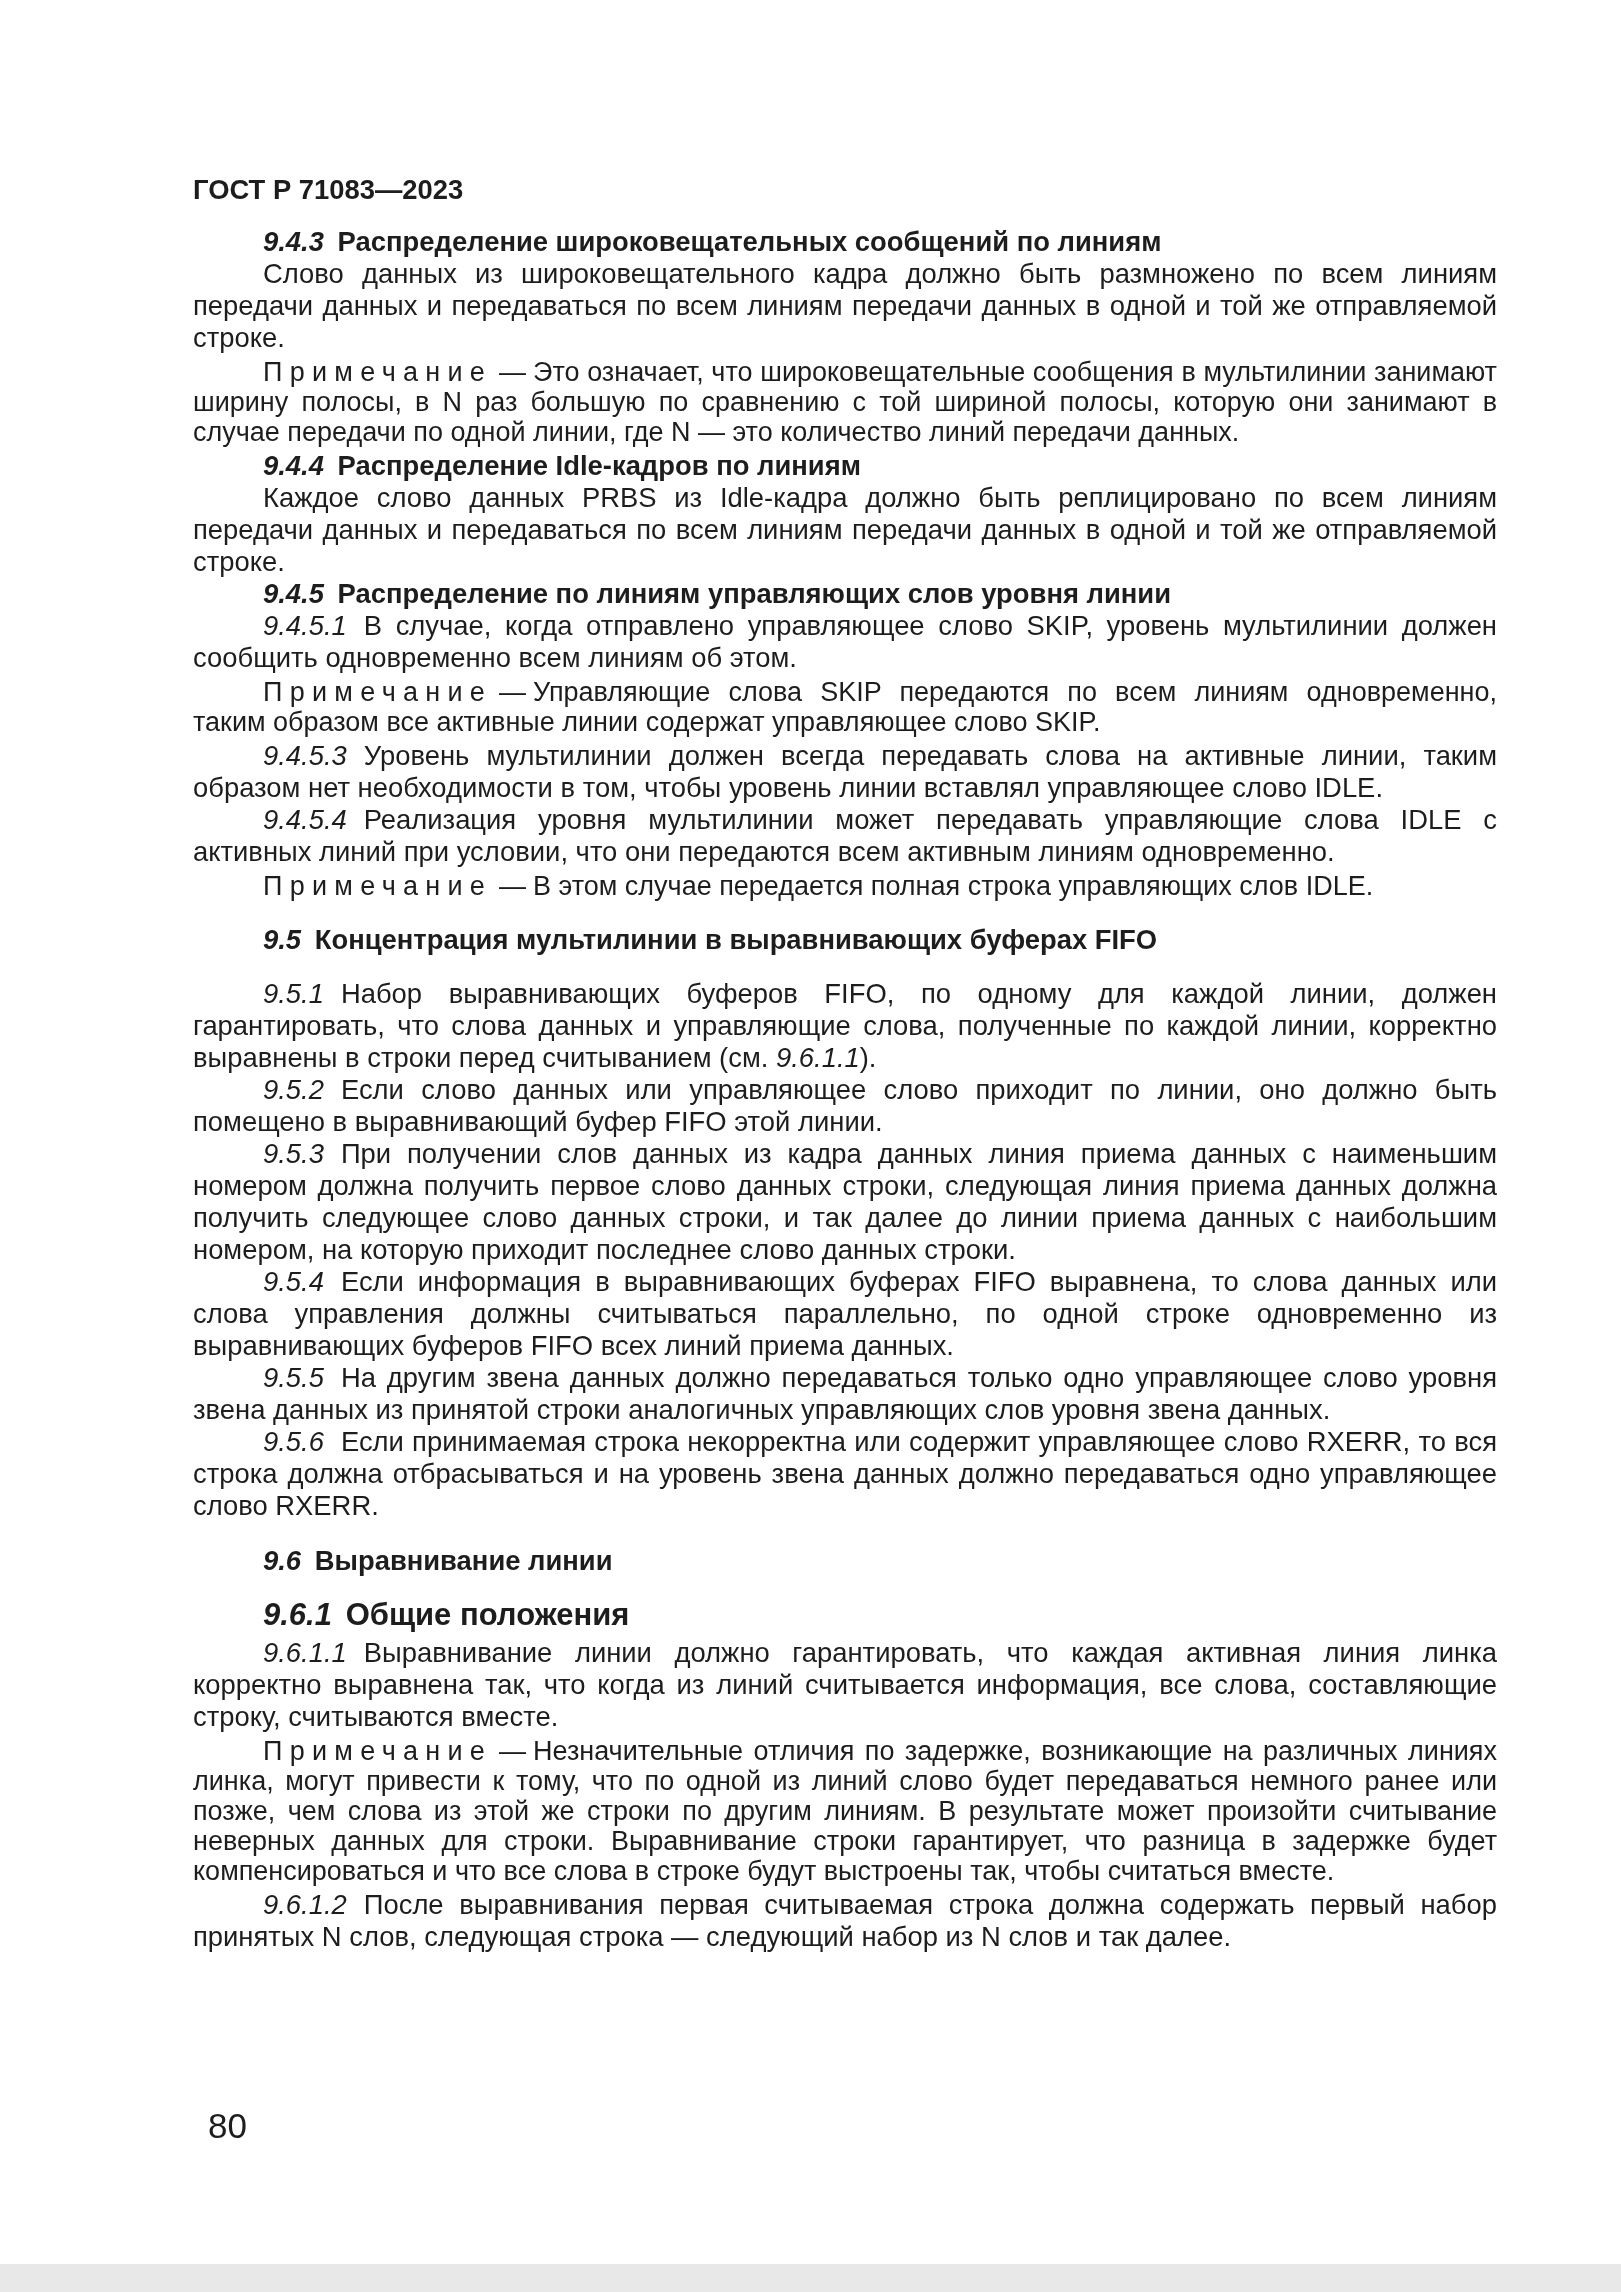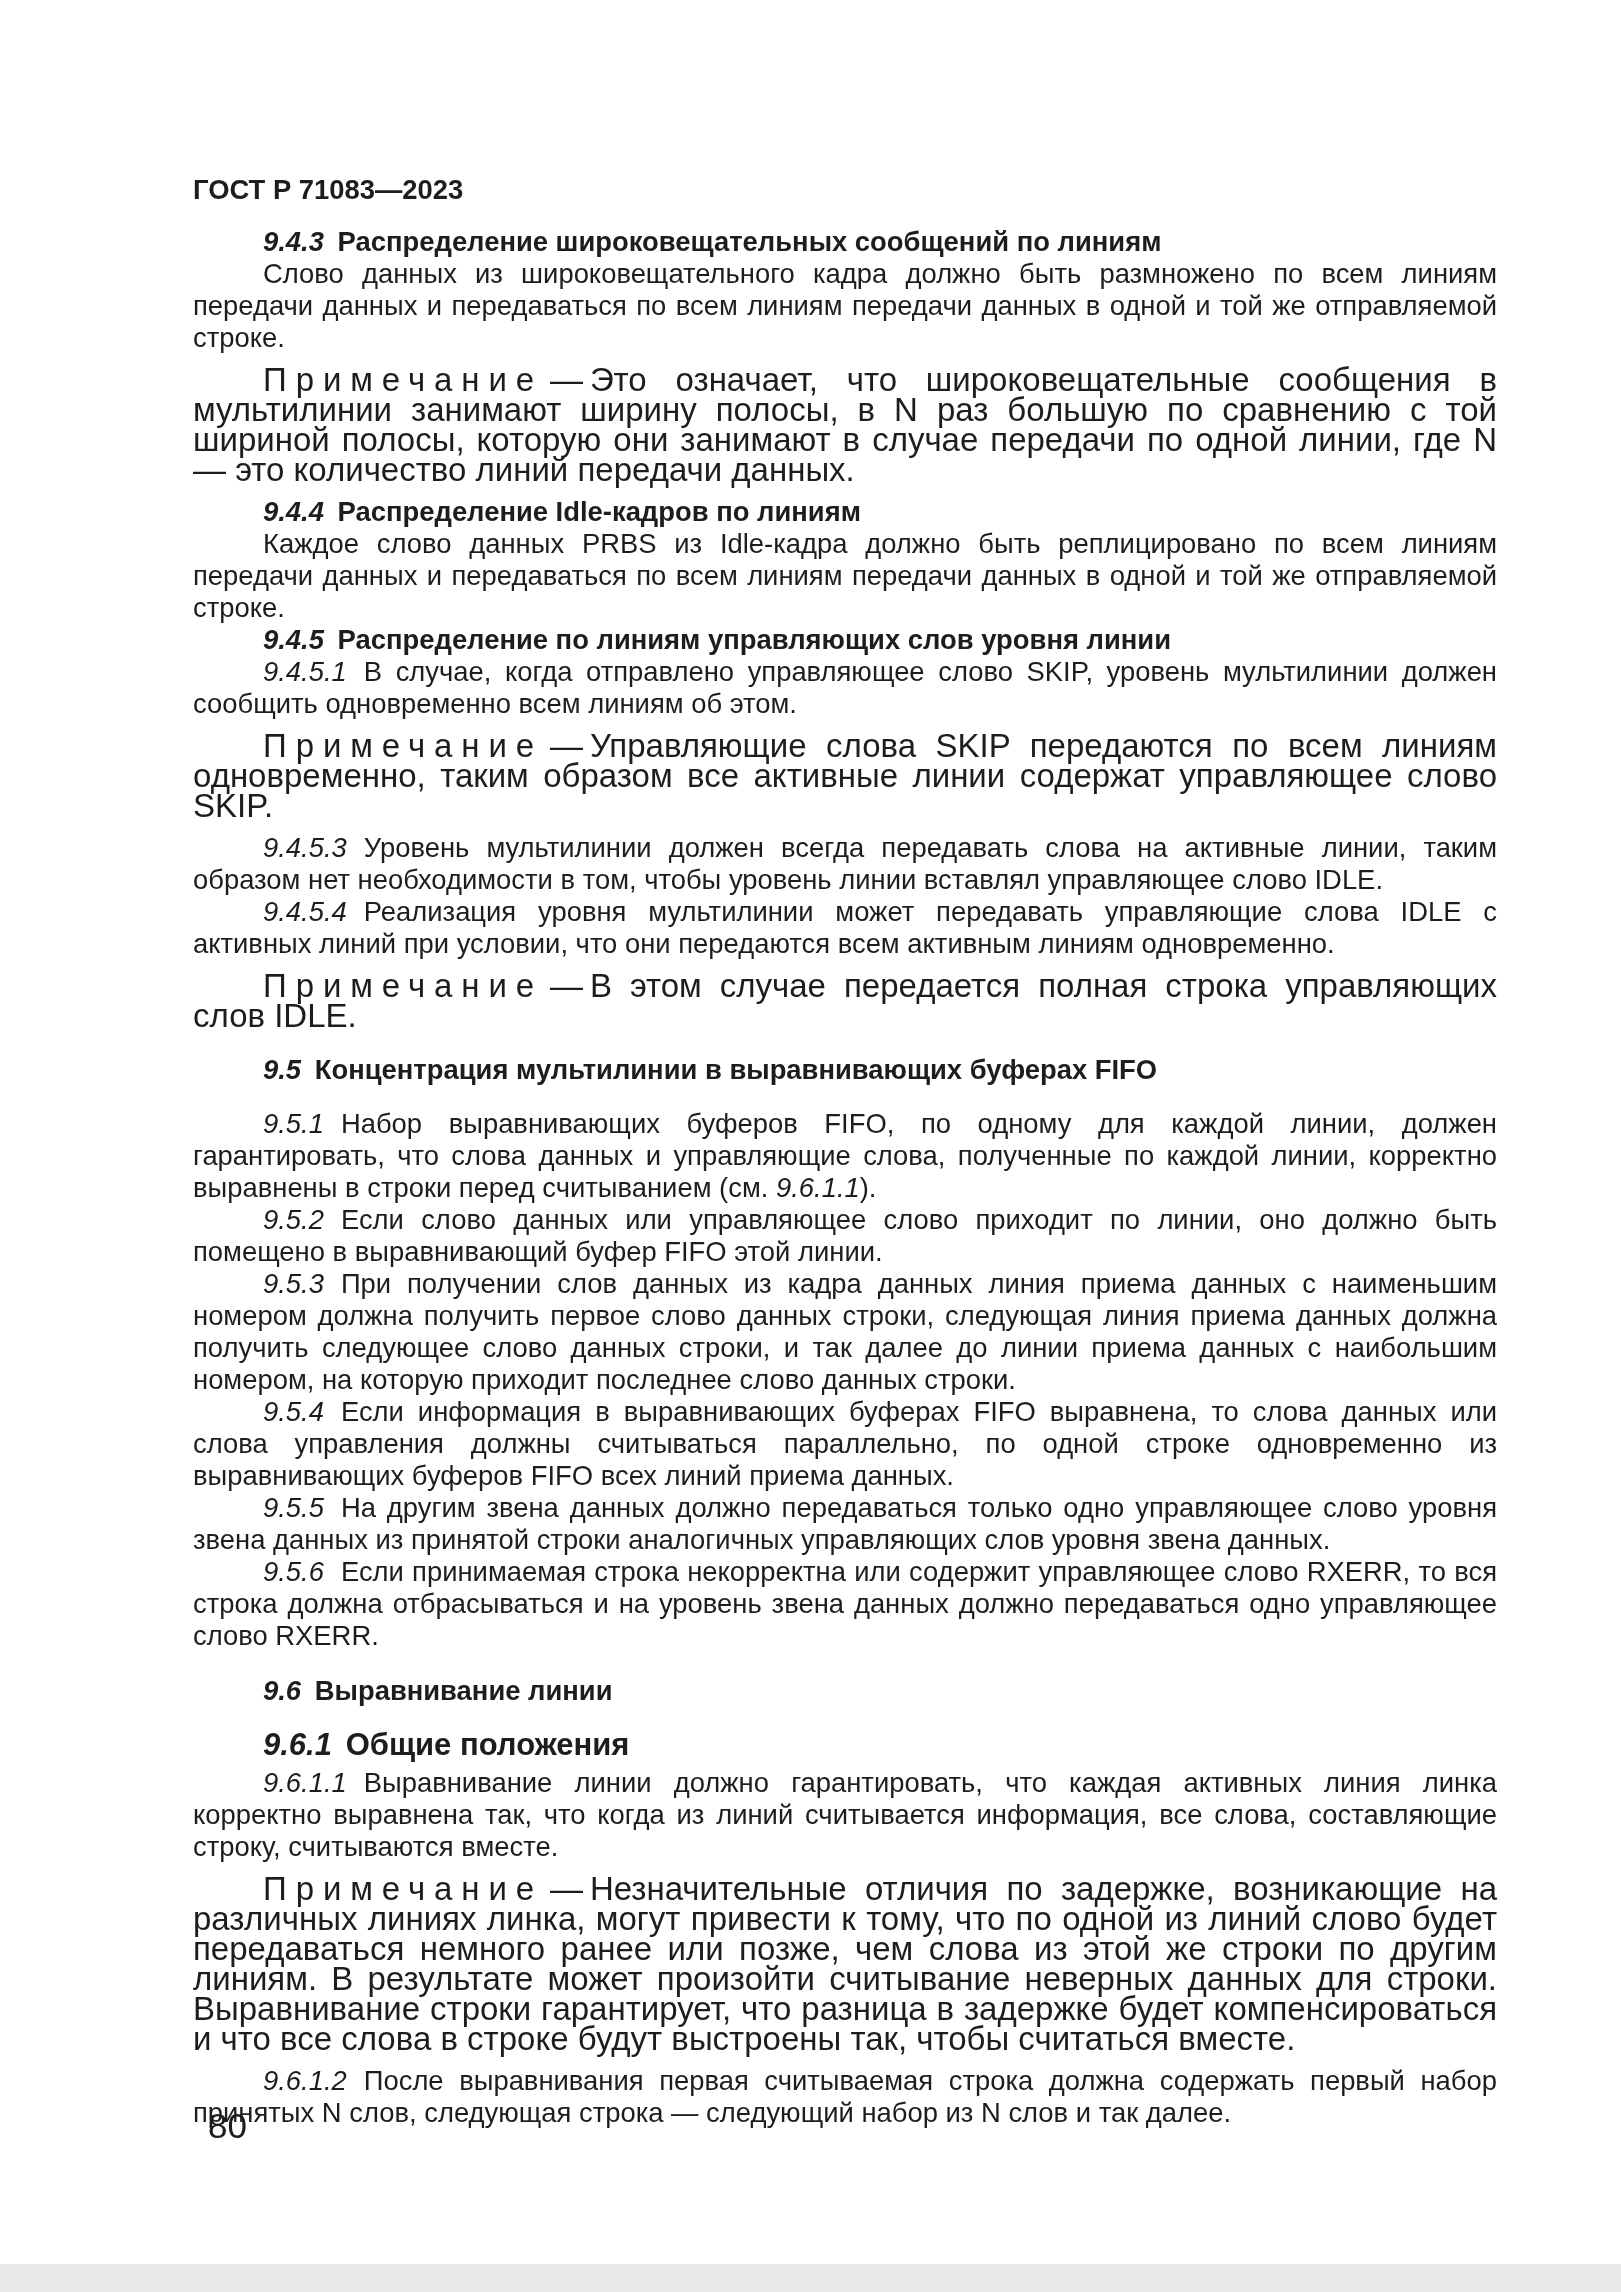--- a/index.html
+++ b/index.html
@@ -28,23 +28,23 @@
   }
   .h2{
     font-size:27.4px;line-height:32px;font-weight:bold;
     text-indent:70px;margin:23.5px 0 21.6px 0;text-align:left;
   }
   .h3sub{
     font-size:31px;line-height:32px;font-weight:bold;
     text-indent:70px;margin:13.7px 0 5.9px 0;text-align:left;
   }
   .note{
-    font-size:33px;line-height:30px;
+    font-size:27px;line-height:30px;
     text-align:justify;text-indent:70px;
-    margin:11px 0;
+    margin:3px 0;
   }
   .clause-num{font-style:italic;margin-right:17px;}
   .h-num{font-style:italic;margin-right:13.7px;}
   .note-label{letter-spacing:0.27em;}
   .note-dash{margin:0 6.9px;}
   .page-number{
     position:absolute;left:208px;top:2062px;
     font-size:35px;line-height:32px;margin-top:48px;
   }
 </style>
@@ -89,21 +89,21 @@
   <p class="para"><em class="clause-num">9.5.4</em><span>Если информация в выравнивающих буферах FIFO выравнена, то слова данных или слова управления должны считываться параллельно, по одной строке одновременно из выравнивающих буферов FIFO всех линий приема данных.</span></p>
 
   <p class="para"><em class="clause-num">9.5.5</em><span>На другим звена данных должно передаваться только одно управляющее слово уровня звена данных из принятой строки аналогичных управляющих слов уровня звена данных.</span></p>
 
   <p class="para"><em class="clause-num">9.5.6</em><span>Если принимаемая строка некорректна или содержит управляющее слово RXERR, то вся строка должна отбрасываться и на уровень звена данных должно передаваться одно управляющее слово RXERR.</span></p>
 
   <p class="h2"><b><em class="h-num">9.6</em><span>Выравнивание линии</span></b></p>
 
   <p class="h3sub"><b><em class="h-num">9.6.1</em><span>Общие положения</span></b></p>
 
-  <p class="para"><em class="clause-num">9.6.1.1</em><span>Выравнивание линии должно гарантировать, что каждая активных линия линка корректно выравнена так, что когда из линий считывается информация, все слова, составляющие строку, считываются вместе.</span></p>
+  <p class="para"><em class="clause-num">9.6.1.1</em><span>Выравнивание линии должно гарантировать, что каждая активная линия линка корректно выравнена так, что когда из линий считывается информация, все слова, составляющие строку, считываются вместе.</span></p>
 
   <p class="note"><span class="note-label">Примечание</span><span class="note-dash">—</span><span>Незначительные отличия по задержке, возникающие на различных линиях линка, могут привести к тому, что по одной из линий слово будет передаваться немного ранее или позже, чем слова из этой же строки по другим линиям. В результате может произойти считывание неверных данных для строки. Выравнивание строки гарантирует, что разница в задержке будет компенсироваться и что все слова в строке будут выстроены так, чтобы считаться вместе.</span></p>
 
   <p class="para"><em class="clause-num">9.6.1.2</em><span>После выравнивания первая считываемая строка должна содержать первый набор принятых N слов, следующая строка — следующий набор из N слов и так далее.</span></p>
 
   <div class="page-number">80</div>
 
 </div>
 
 

